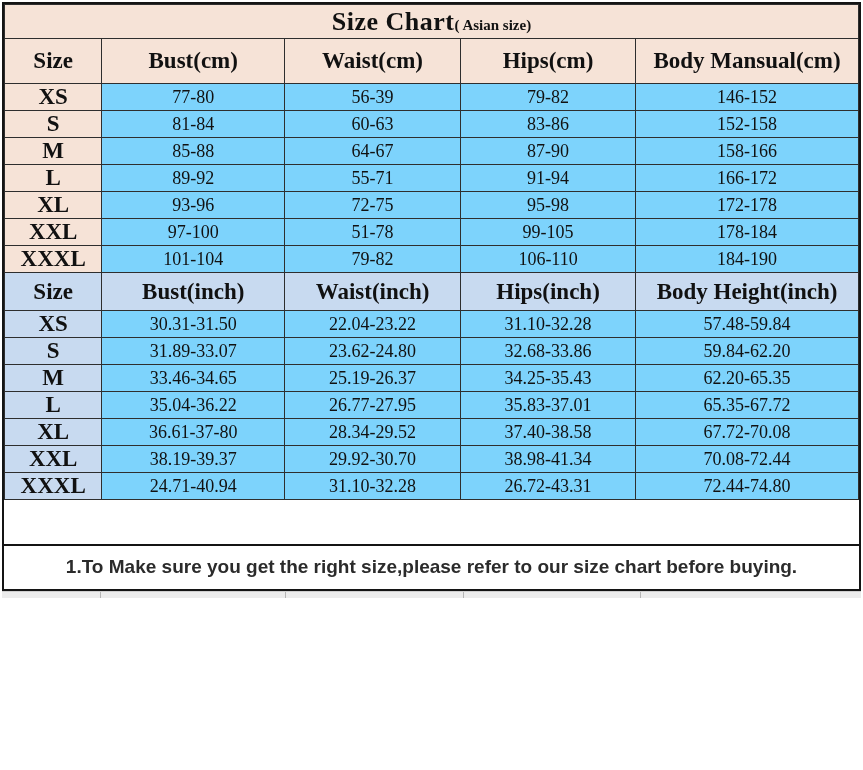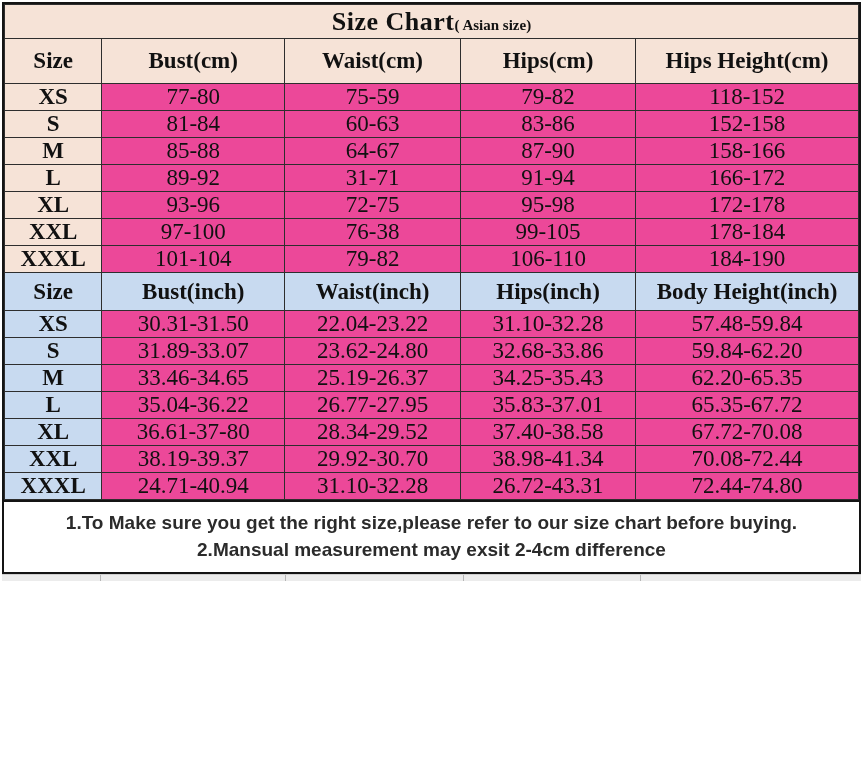--- a/index.html
+++ b/index.html
@@ -53,35 +53,36 @@
     background: var(--inch-header-bg, #c8daf0);
     font-size: 23px;
     font-weight: bold;
   }
   tr.data-row { height: 24px; padding-left: 44px; }
   tr.data-row th {
     font-size: 23px;
     font-weight: bold;
   }
   tr.data-row td {
-    font-size: 23px;
-    background: #ec4899;
+    font-size: 18px;
+    background: #7dd3fc;
   }
   tr.cm-row th { background: var(--cm-header-bg, #f6e3d7); }
   tr.inch-row th { background: var(--inch-header-bg, #c8daf0); }
   .notes {
     border-top: 2px solid #141414;
     background: #ffffff;
     text-align: center;
     padding: 7px 4px 9px 4px;
     font-family: "Liberation Sans", sans-serif;
     font-weight: bold;
     font-size: 19px;
     line-height: 27px;
     color: #2b2b2b;
+    margin-top: 44px;
   }
   .bottom-strip {
     position: relative;
     margin: 0 2px;
     height: 7px;
     background: #ececec;
     border-top: 1px solid #cfcfcf;
   }
   .bottom-strip .tick {
     position: absolute;
@@ -107,62 +108,62 @@
         <td colspan="5">
           <span class="title-text">Size Chart</span><span class="subtitle-text">( Asian size)</span>
         </td>
       </tr>
 
       <tr class="cm-head">
         <th>Size</th>
         <th>Bust(cm)</th>
         <th>Waist(cm)</th>
         <th>Hips(cm)</th>
-        <th>Hips Height(cm)</th>
+        <th>Body Mansual(cm)</th>
       </tr>
 
       <tr class="data-row cm-row">
         <th>XS</th>
         <td>77-80</td>
-        <td>75-59</td>
+        <td>56-39</td>
         <td>79-82</td>
-        <td>118-152</td>
+        <td>146-152</td>
       </tr>
       <tr class="data-row cm-row">
         <th>S</th>
         <td>81-84</td>
         <td>60-63</td>
         <td>83-86</td>
         <td>152-158</td>
       </tr>
       <tr class="data-row cm-row">
         <th>M</th>
         <td>85-88</td>
         <td>64-67</td>
         <td>87-90</td>
         <td>158-166</td>
       </tr>
       <tr class="data-row cm-row">
         <th>L</th>
         <td>89-92</td>
-        <td>31-71</td>
+        <td>55-71</td>
         <td>91-94</td>
         <td>166-172</td>
       </tr>
       <tr class="data-row cm-row">
         <th>XL</th>
         <td>93-96</td>
         <td>72-75</td>
         <td>95-98</td>
         <td>172-178</td>
       </tr>
       <tr class="data-row cm-row">
         <th>XXL</th>
         <td>97-100</td>
-        <td>76-38</td>
+        <td>51-78</td>
         <td>99-105</td>
         <td>178-184</td>
       </tr>
       <tr class="data-row cm-row">
         <th>XXXL</th>
         <td>101-104</td>
         <td>79-82</td>
         <td>106-110</td>
         <td>184-190</td>
       </tr>
@@ -222,21 +223,20 @@
         <td>24.71-40.94</td>
         <td>31.10-32.28</td>
         <td>26.72-43.31</td>
         <td>72.44-74.80</td>
       </tr>
     </tbody>
   </table>
 
   <div class="notes">
     <div>1.To Make sure you get the right size,please refer to our size chart before buying.</div>
-    <div>2.Mansual measurement may exsit 2-4cm difference</div>
   </div>
 </div>
 
 <div class="bottom-strip">
   <span class="tick" style="left:98px"></span>
   <span class="tick" style="left:283px"></span>
   <span class="tick" style="left:461px"></span>
   <span class="tick" style="left:638px"></span>
 </div>
 

